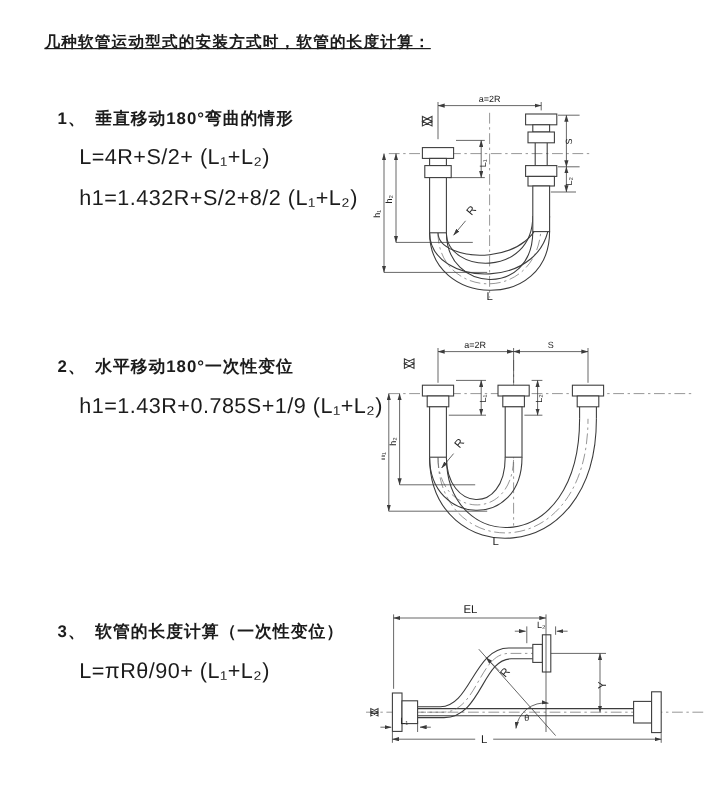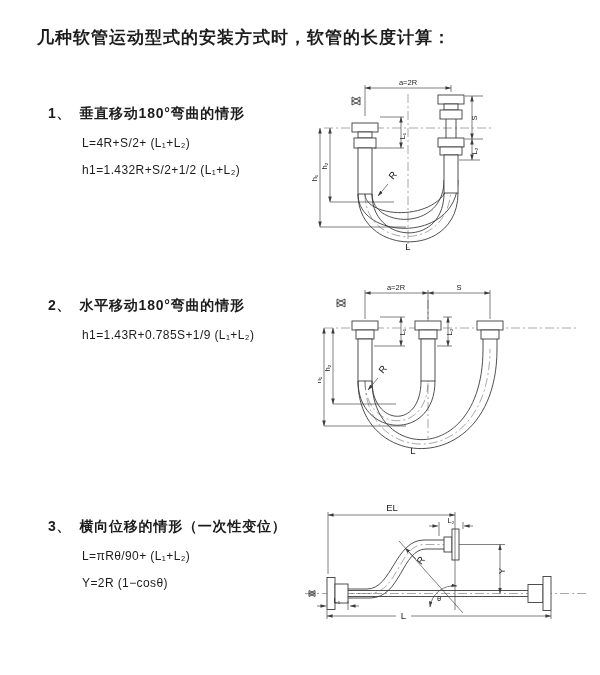--- a/index.html
+++ b/index.html
@@ -1,29 +1,29 @@
 <!DOCTYPE html>
 <html><head>
 <meta charset="utf-8">
 <style>
   html,body{margin:0;padding:0;}
   body{
     width:600px;height:675px;background:#ffffff;position:relative;overflow:hidden;
     font-family:"Liberation Sans", sans-serif;color:#1c1c1c;
   }
   .page-title{
-    position:absolute;left:37px;top:26px;font-size:17px;font-weight:700;letter-spacing:1px;
+    position:absolute;left:37px;top:26px;font-size:13px;font-weight:700;letter-spacing:1px;text-decoration:underline;
   }
   .section{position:absolute;left:48px;}
-  #sec1{top:105px;}
+  #sec1{top:90px;}
   #sec2{top:297px;}
   #sec3{top:518px;}
   .sec-heading{font-size:14px;font-weight:700;letter-spacing:0.8px;white-space:nowrap;}
   .sec-num{margin-right:8px;}
-  .formula{font-size:12px;letter-spacing:0.4px;margin-left:34px;margin-top:13px;white-space:nowrap;}
+  .formula{font-size:18px;letter-spacing:0.4px;margin-left:18px;margin-top:13px;white-space:nowrap;}
   .diagram{position:absolute;}
   #dia1{left:308px;top:72px;}
   #dia2{left:318px;top:276px;}
   #dia3{left:300px;top:498px;}
   svg{display:block;}
   svg text{font-size:7.5px;fill:#222;font-family:"Liberation Sans",sans-serif;}
   svg text.big{font-size:9.5px;}
   .st{stroke:#3c3c3c;stroke-width:0.9;fill:none;}
   .dim{stroke:#3c3c3c;stroke-width:0.65;fill:none;}
   .cl{stroke:#606060;stroke-width:0.55;stroke-dasharray:9 3 2 3;fill:none;}
@@ -31,32 +31,31 @@
   .wh{fill:#ffffff;stroke:none;}
 </style>
 </head>
 <body>
 
 <div class="page-title">几种软管运动型式的安装方式时，软管的长度计算：</div>
 
 <div class="section" id="sec1">
   <div class="sec-heading"><span class="sec-num">1、</span><span>垂直移动180°弯曲的情形</span></div>
   <div class="formula">L=4R+S/2+ (L₁+L₂)</div>
-  <div class="formula">h1=1.432R+S/2+1/2 (L₁+L₂)</div>
+  <div class="formula">h1=1.432R+S/2+8/2 (L₁+L₂)</div>
 </div>
 
 <div class="section" id="sec2">
-  <div class="sec-heading"><span class="sec-num">2、</span><span>水平移动180°弯曲的情形</span></div>
+  <div class="sec-heading"><span class="sec-num">2、</span><span>水平移动180°一次性变位</span></div>
   <div class="formula">h1=1.43R+0.785S+1/9 (L₁+L₂)</div>
 </div>
 
 <div class="section" id="sec3">
-  <div class="sec-heading"><span class="sec-num">3、</span><span>横向位移的情形（一次性变位）</span></div>
+  <div class="sec-heading"><span class="sec-num">3、</span><span>软管的长度计算（一次性变位）</span></div>
   <div class="formula">L=πRθ/90+ (L₁+L₂)</div>
-  <div class="formula">Y=2R (1−cosθ)</div>
 </div>
 
 <svg id="dia1" class="diagram" width="280" height="185" viewBox="0 0 280 185">
   <defs>
     <marker id="arr1" viewBox="0 0 10 6" markerWidth="9" markerHeight="5.4" refX="9.5" refY="3" orient="auto-start-reverse">
       <path d="M0,0 L10,3 L0,6 Z" fill="#3c3c3c"></path>
     </marker>
     <pattern id="hx1" width="3.5" height="3.5" patternUnits="userSpaceOnUse">
       <path d="M0,0 L3.5,3.5 M3.5,0 L0,3.5" stroke="#6a6a6a" stroke-width="0.5"></path>
     </pattern>

